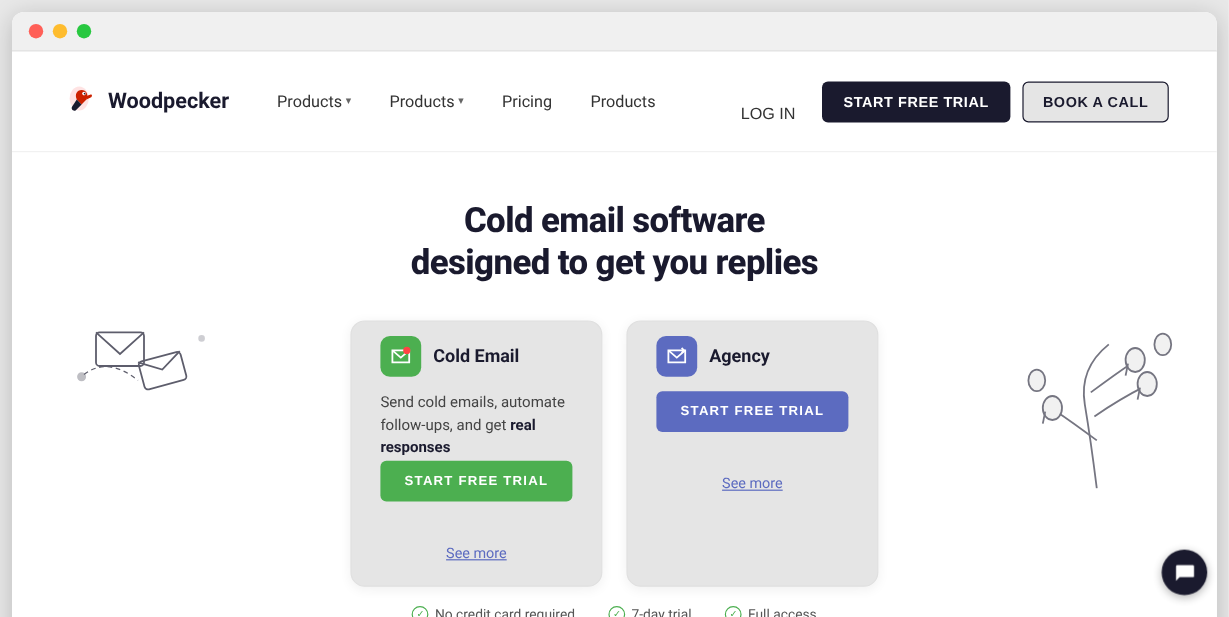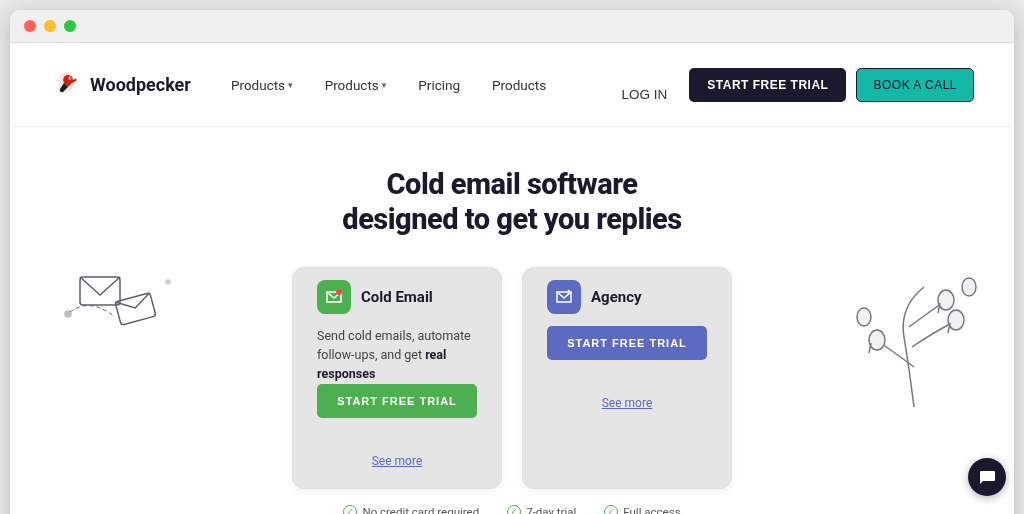--- a/index.html
+++ b/index.html
@@ -98,27 +98,27 @@
       border: none;
       border-radius: 5px;
       padding: 10px 18px;
       font-size: 12px;
       font-weight: 700;
       cursor: pointer;
       letter-spacing: 0.5px;
       text-transform: uppercase;
     }
     .btn-book-call {
-      background: #14b8a6;
+      background: #e5e5e5;
       color: #1a1a2e;
       border: 1.5px solid #1a1a2e;
       border-radius: 5px;
       padding: 9px 16px;
       font-size: 12px;
-      font-weight: 400;
+      font-weight: 700;
       cursor: pointer;
       letter-spacing: 0.5px;
       text-transform: uppercase;
       text-align: right;
     }
 
     
     .hero {
       text-align: center;
       padding: 40px 20px 20px;

